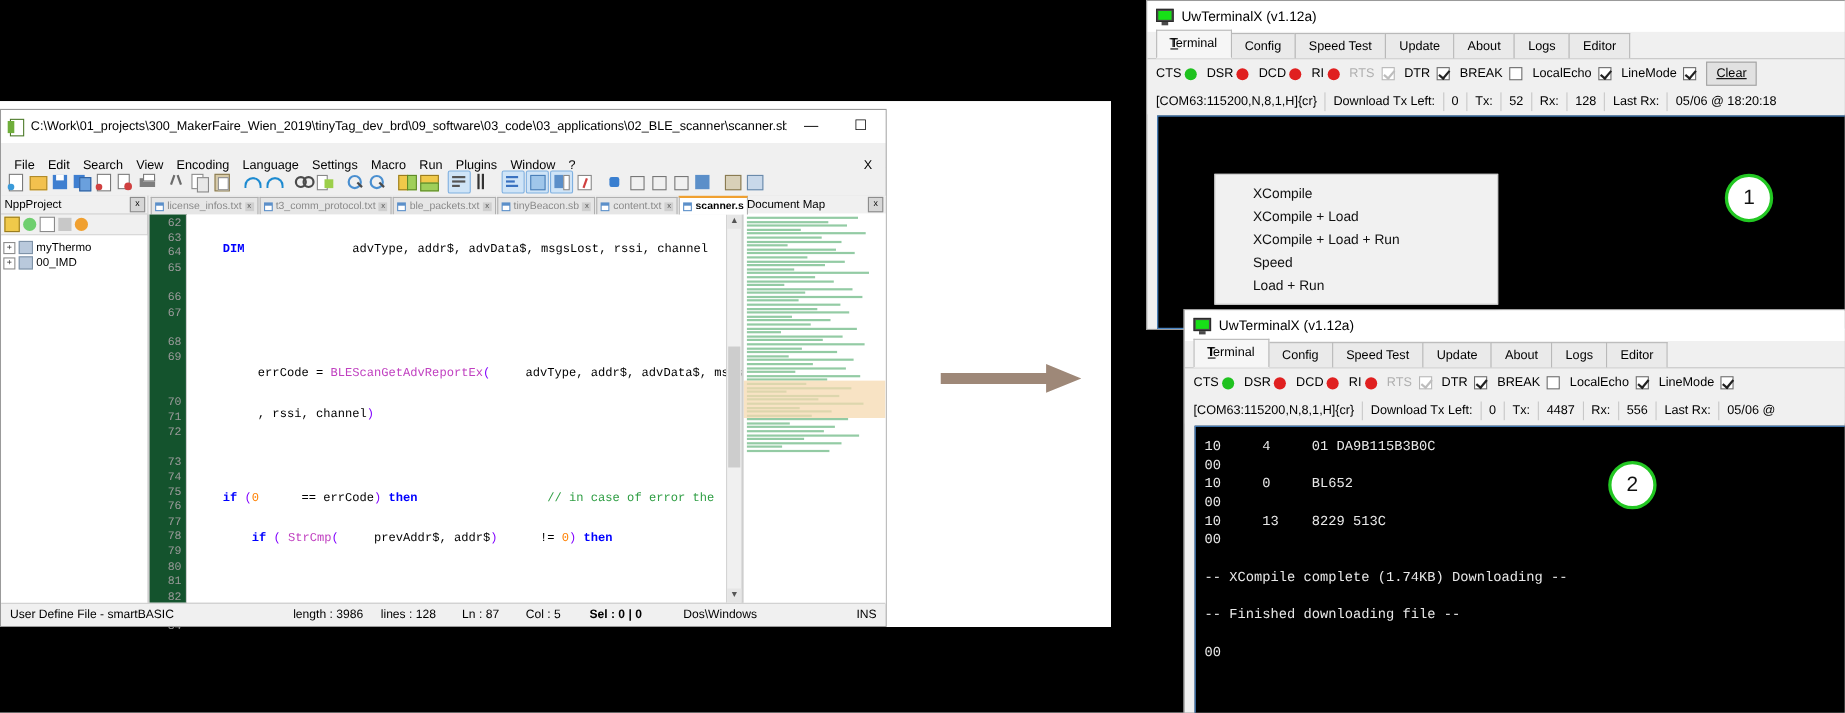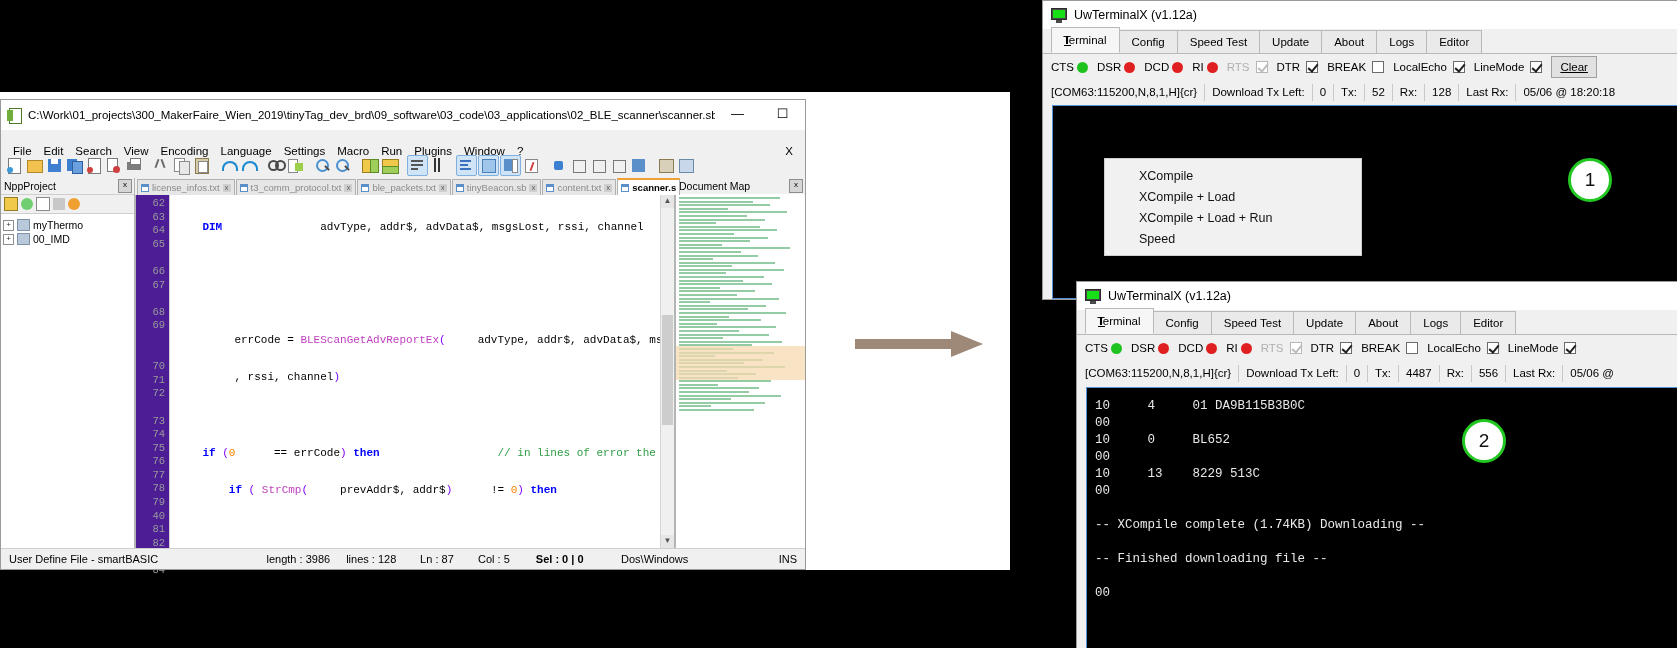--- a/index.html
+++ b/index.html
@@ -49,21 +49,21 @@
   .tabbar{height:17px;display:flex;align-items:flex-end;background:#f0f0f0;padding-left:2px;}
   .tab{height:15px;display:flex;align-items:center;font-size:9.5px;padding:0 3px;background:#e6e6e6;border:1px solid #b0b0b0;border-bottom:none;margin-right:1px;color:#8a8a8a;white-space:nowrap;}
   .tab .ti{width:8px;height:8px;background:#5b8fc9;margin-right:3px;position:relative;}
   .tab .ti:after{content:"";position:absolute;left:1px;top:3px;width:6px;height:4px;background:#fff;}
   .tab .tx{margin-left:3px;width:8px;height:8px;background:#cfcfcf;color:#555;font-size:7px;line-height:8px;text-align:center;}
   .tab.active{background:#fff;color:#000;font-weight:bold;border-top:2px solid #f0a030;position:relative;z-index:2;}
   .tabnav{display:flex;align-items:center;height:15px;margin-left:1px;}
   .tabnav span{width:11px;height:15px;border:1px solid #b0b0b0;background:#e9e9e9;font-size:8px;line-height:13px;text-align:center;color:#333;}
 
   .codearea{flex:1;display:flex;background:#fff;border:1px solid #b4b4b4;border-top:none;min-height:0;position:relative;}
-  .gutter{width:34px;background:#4c1d95;border-right:1px solid #d0d0d0;font-family:"Liberation Mono",monospace;font-size:10.5px;color:#9a9a9a;padding-top:2px;text-align:right;box-sizing:border-box;padding-right:4px;}
+  .gutter{width:34px;background:#14532d;border-right:1px solid #d0d0d0;font-family:"Liberation Mono",monospace;font-size:10.5px;color:#9a9a9a;padding-top:2px;text-align:right;box-sizing:border-box;padding-right:4px;}
   .gutter div{height:13.6px;line-height:13.6px;}
   .code{flex:1;font-family:"Liberation Mono",monospace;font-size:11px;color:#000;padding:2px 0 0 6px;white-space:pre;overflow:hidden;position:relative;}
   .code div{height:13.6px;line-height:13.6px;}
   .kw{color:#0000ff;font-weight:bold;}
   .cm{color:#2f9e44;}
   .fn{color:#c040c0;}
   .num{color:#ff8000;}
   .op{color:#8000ff;}
   .id{color:#000;padding-left:32px;}
   .vscroll{position:absolute;right:0;top:0;width:13px;bottom:0;background:#f0f0f0;border-left:1px solid #d4d4d4;}
@@ -386,34 +386,34 @@
             <div>71</div>
             <div>72</div>
             <div></div>
             <div>73</div>
             <div>74</div>
             <div>75</div>
             <div>76</div>
             <div>77</div>
             <div>78</div>
             <div>79</div>
-            <div>40</div>
+            <div>80</div>
             <div>81</div>
             <div>82</div>
             <div>83</div>
             <div>84</div>
           </div>
           <div class="code">
             <div><span class="kw">    DIM</span><span class="id">          advType, addr$, advData$, msgsLost, rssi, channel</span></div>
             <div></div>
             <div></div>
             <div><span class="id">    errCode = </span><span class="fn">BLEScanGetAdvReportEx</span><span class="op">(</span><span class="id">advType, addr$, advData$, msgsLost</span></div>
             <div><span class="id">    , rssi, channel</span><span class="op">)</span></div>
             <div></div>
-            <div><span class="kw">    if</span><span class="op"> (</span><span class="num">0</span><span class="id"> == errCode</span><span class="op">)</span><span class="kw"> then</span><span class="id">             </span><span class="cm">// in lines of error the</span></div>
+            <div><span class="kw">    if</span><span class="op"> (</span><span class="num">0</span><span class="id"> == errCode</span><span class="op">)</span><span class="kw"> then</span><span class="id">             </span><span class="cm">// in case of error the</span></div>
             <div><span class="kw">        if</span><span class="op"> ( </span><span class="fn">StrCmp</span><span class="op">(</span><span class="id">prevAddr$, addr$</span><span class="op">)</span><span class="id"> != </span><span class="num">0</span><span class="op">)</span><span class="kw"> then</span></div>
             
             
             
             
             
             
             
             
             
@@ -610,20 +610,21 @@
       <span class="cell">05/06 @ 18:20:18</span>
     </div>
     <div class="uw-term"></div>
   </div>
 
   <div class="ctxmenu">
     <div class="ctxitem">XCompile</div>
     <div class="ctxitem">XCompile + Load</div>
     <div class="ctxitem">XCompile + Load + Run</div>
     <div class="ctxitem">Speed</div>
+    <div class="ctxitem">Load + Run</div>
   </div>
 
   <div class="uw uw2">
     <div class="uw-title">
       <span class="uw-ico">
           <i class="scr"></i>
           <i class="grn"></i>
           <i class="std"></i>
         </span>
       <span class="uw-title-text">UwTerminalX (v1.12a)</span>

